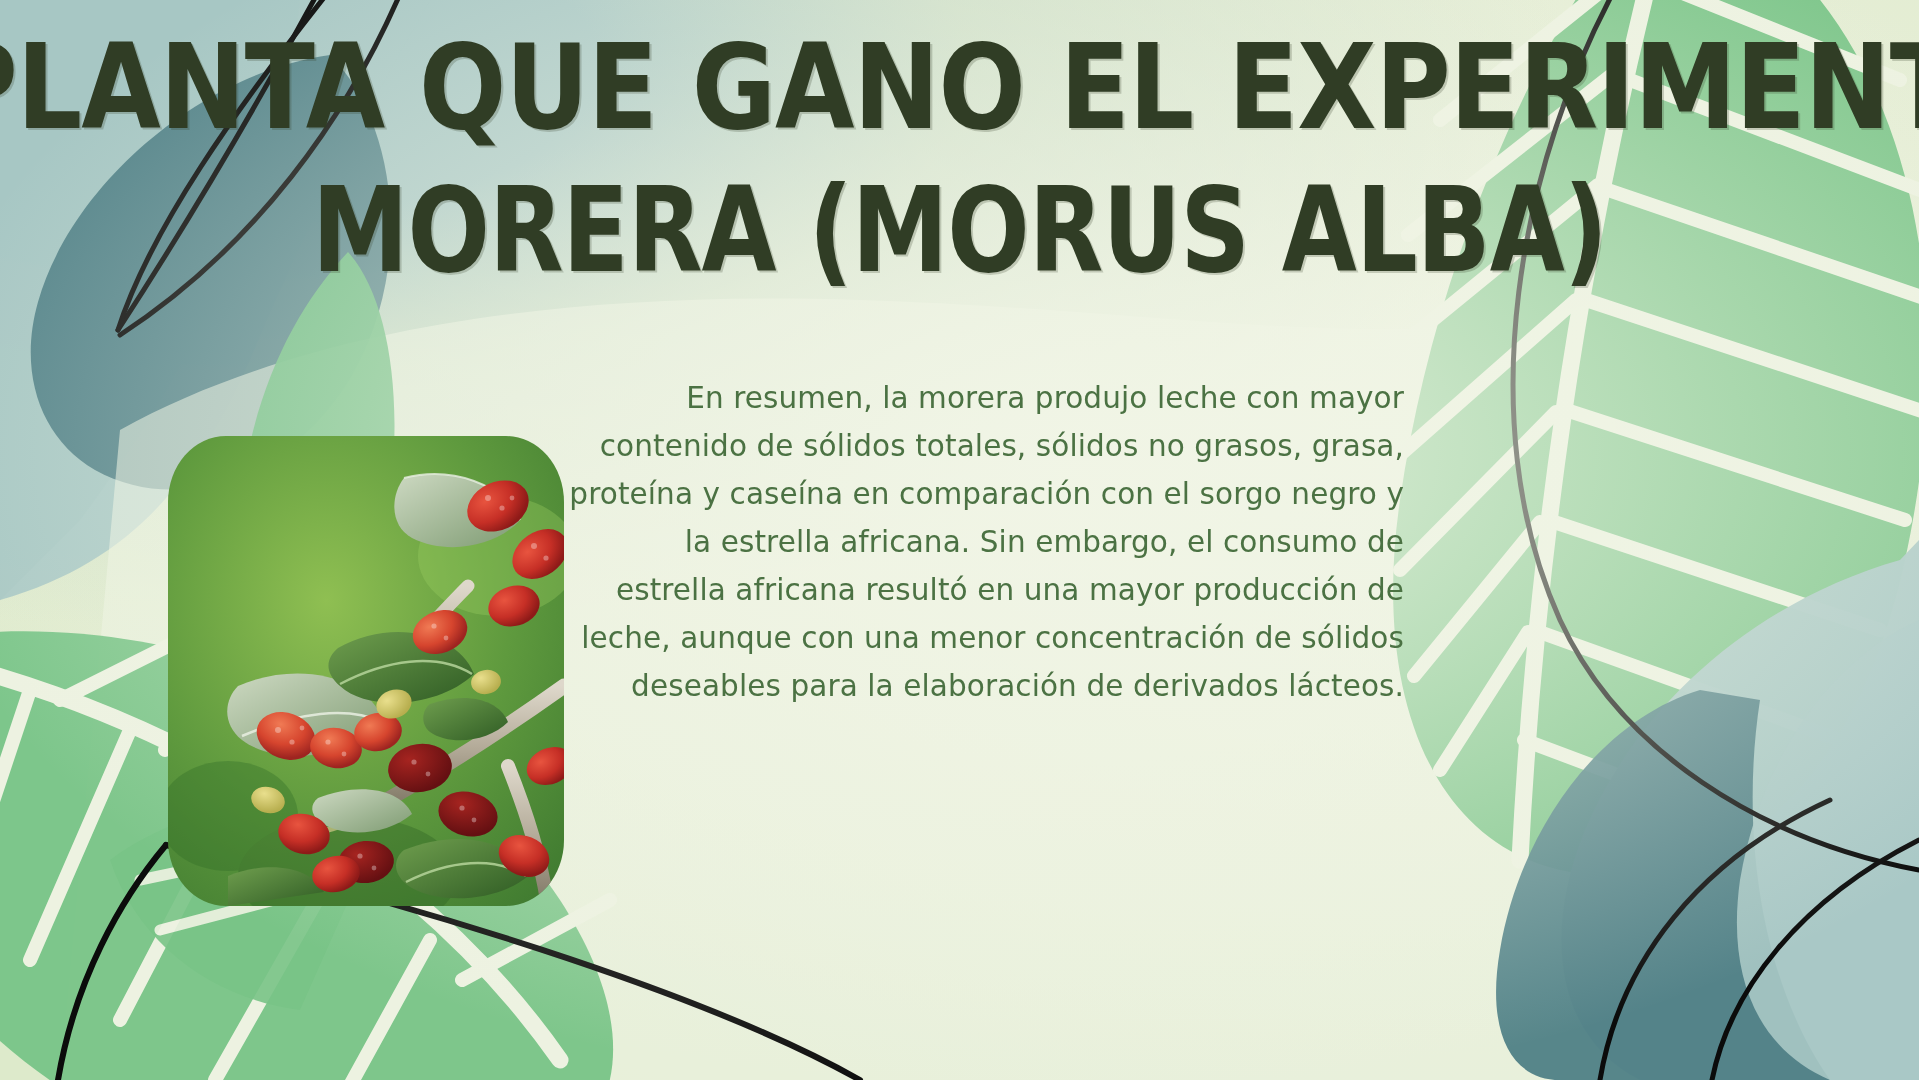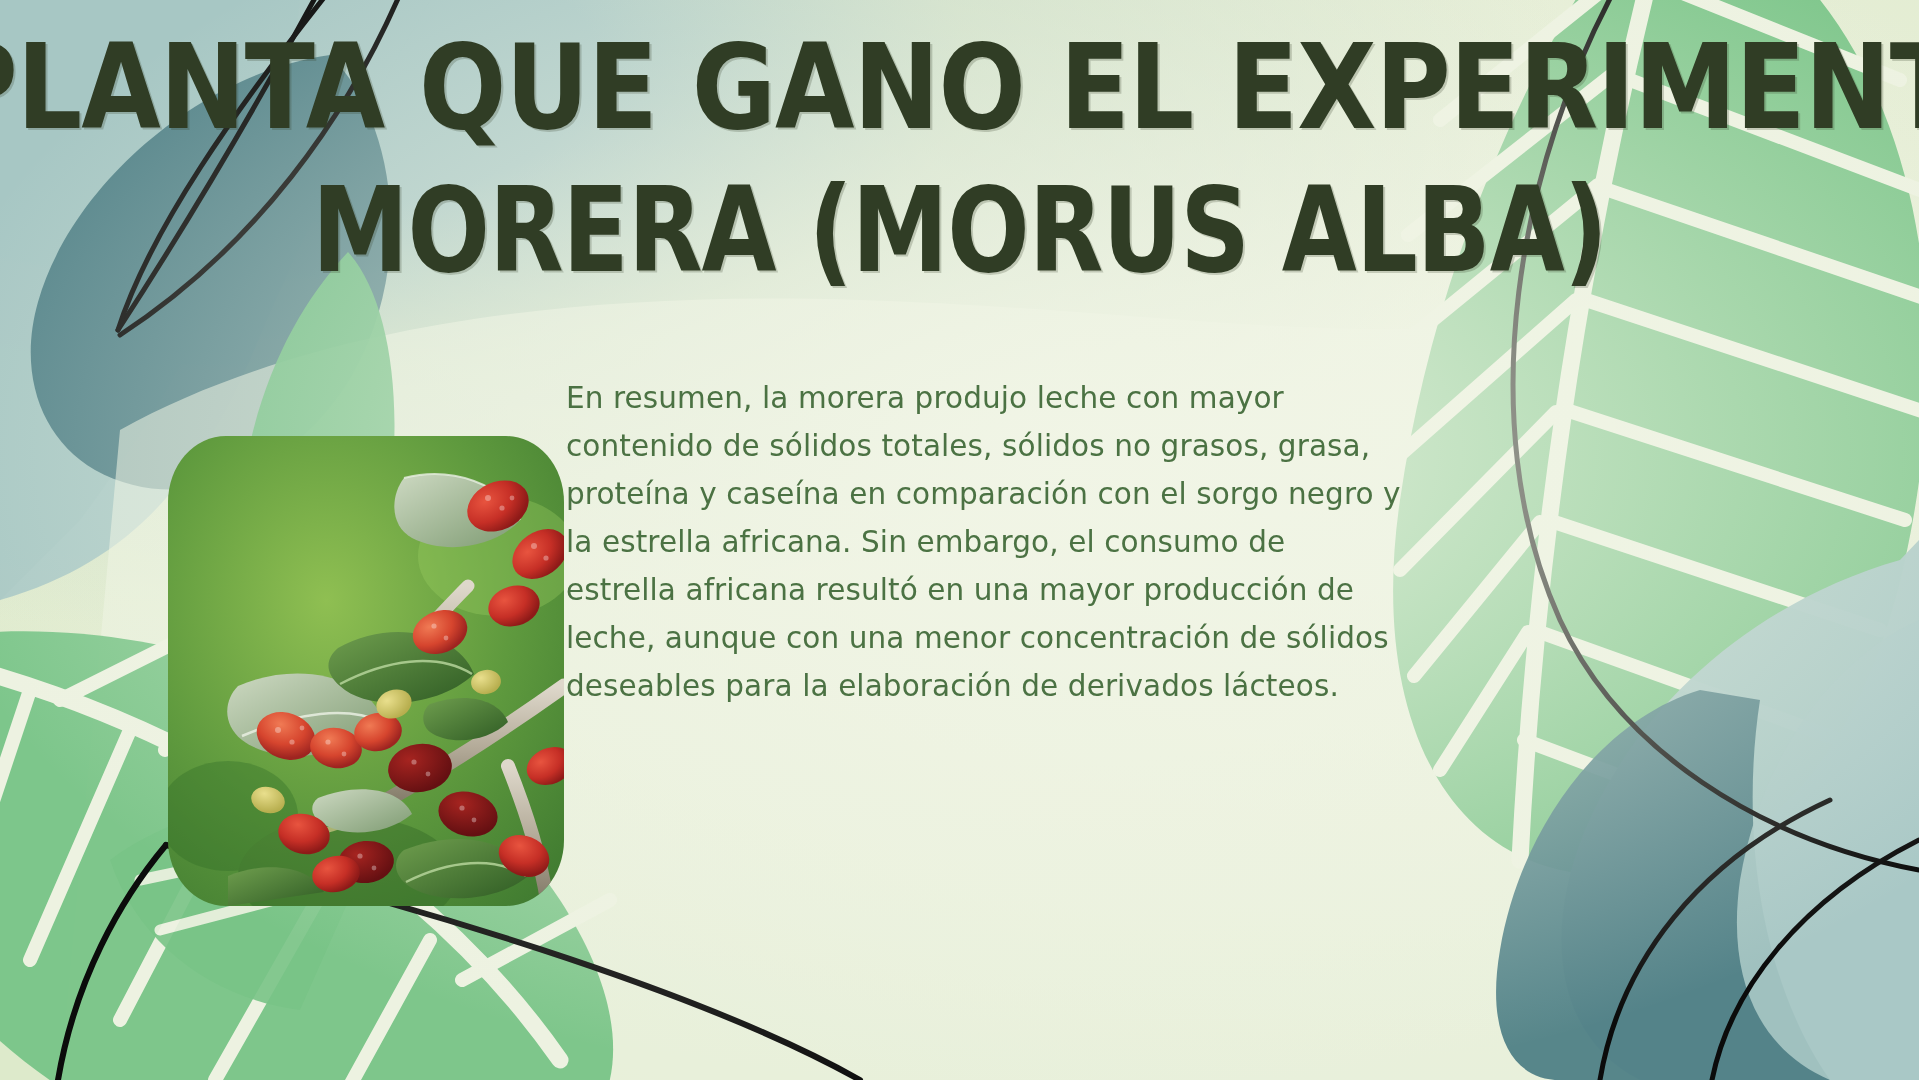--- a/index.html
+++ b/index.html
@@ -51,21 +51,21 @@
     border-radius:58px/66px;
     overflow:hidden;
     z-index:35;
     box-shadow:0 0 0 0 rgba(0,0,0,0);
   }
   #photo-frame .photo-canvas{position:absolute;left:0;top:0;width:396px;height:470px;}
 
   
   #body-text{
     position:absolute;left:566px;top:374px;width:838px;
-    text-align:left;
+    text-align:right;
     color:#4b7243;
     font-family:"DejaVu Sans", sans-serif;
     font-size:29.5px;
     line-height:48px;
     letter-spacing:0.1px;
     z-index:38;
   }
   #body-text p{margin:0;}
 </style>
 </head>

